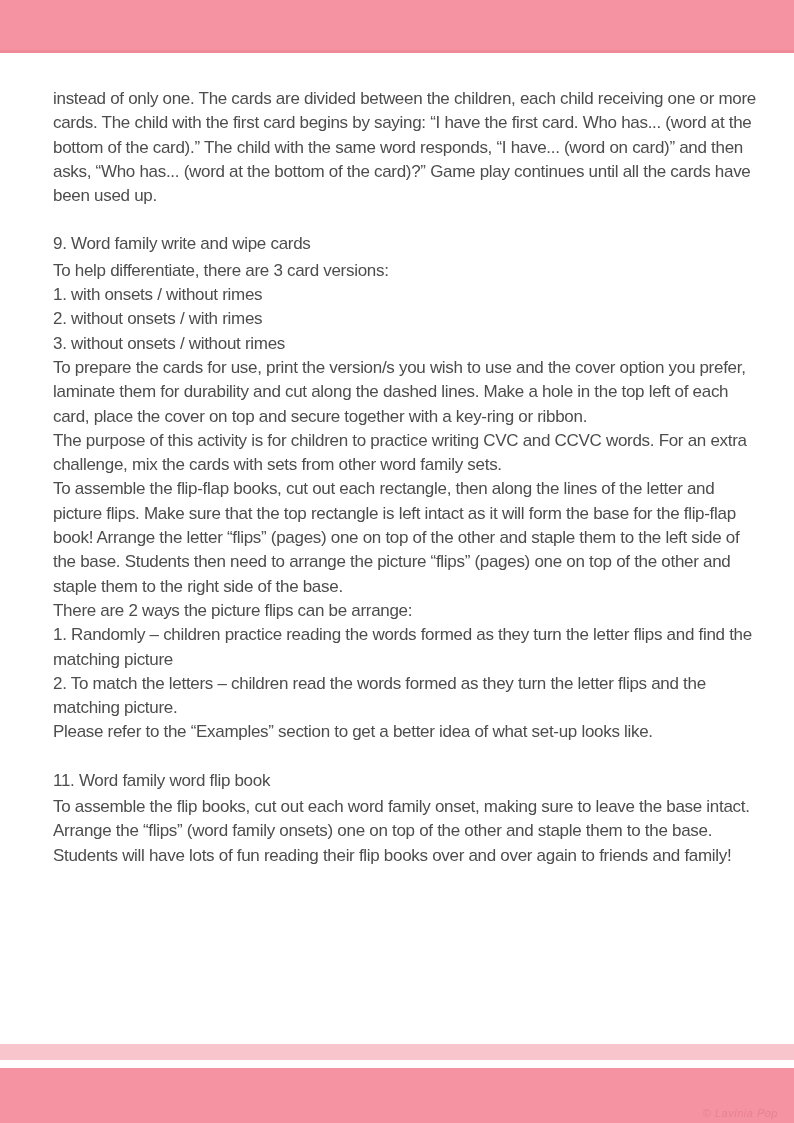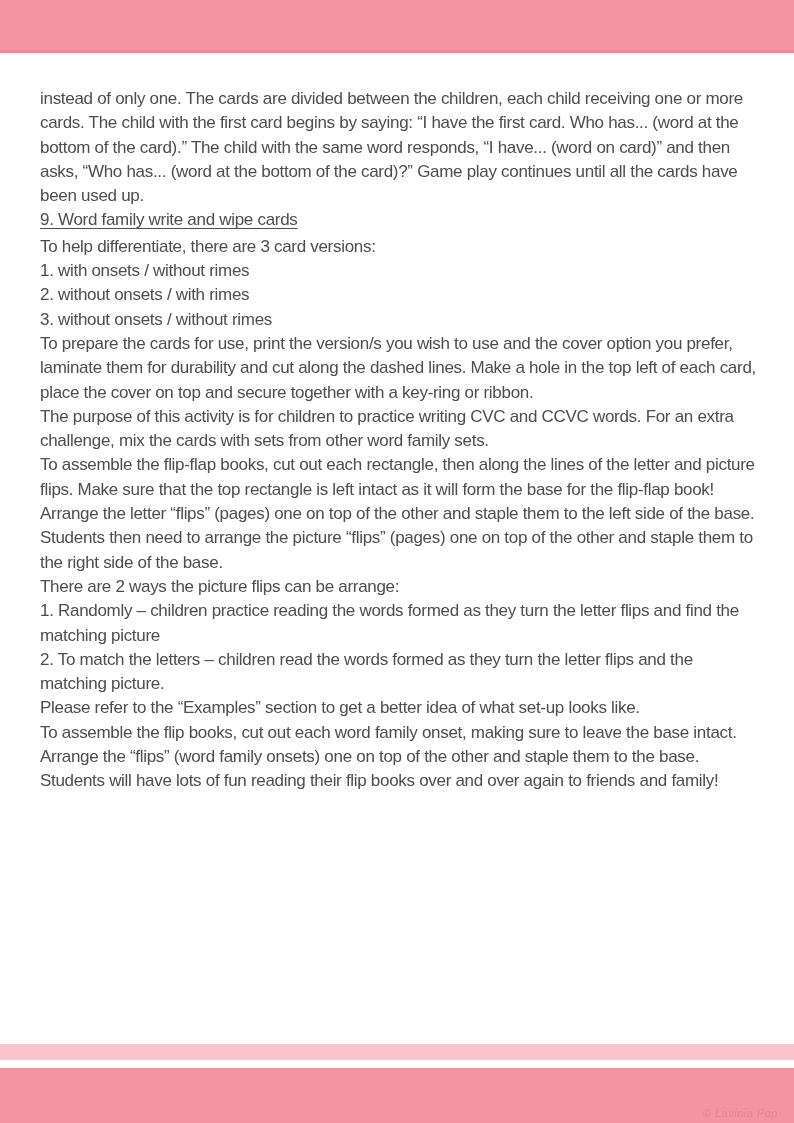--- a/index.html
+++ b/index.html
@@ -24,36 +24,36 @@
   .band-light {
     top: 1044px; height: 16px;
     background: #f9c5cd;
   }
   .band-bottom {
     top: 1068px; height: 55px;
     background: #f593a2;
   }
   .content {
     position: absolute;
-    top: 87px; left: 40px; right: 34px;
+    top: 87px; left: 53px; right: 34px;
     color: #4d4d4d;
     font-size: 17px;
     line-height: 24.3px;
     letter-spacing: -0.3px;
     font-weight: 400;
   }
   .content p, .content h2 {
     margin: 0;
     font-size: 17px;
     font-weight: 400;
     white-space: pre-line;
   }
   .content h2.heading {
+    margin-top: 24px;
     margin-bottom: 2px;
-    text-decoration: underline;
     text-decoration-thickness: 1px;
     text-underline-offset: 3px;
   }
   .watermark {
     position: absolute;
     right: 16px; bottom: 4px;
     font-size: 11px;
     font-style: italic;
     color: #dd7389;
     opacity: 0.55;
@@ -79,20 +79,21 @@
 To prepare the cards for use, print the version/s you wish to use and the cover option you prefer, laminate them for durability and cut along the dashed lines. Make a hole in the top left of each card, place the cover on top and secure together with a key-ring or ribbon.
 The purpose of this activity is for children to practice writing CVC and CCVC words. For an extra challenge, mix the cards with sets from other word family sets.</p>
 
 
     <p>To assemble the flip-flap books, cut out each rectangle, then along the lines of the letter and picture flips. Make sure that the top rectangle is left intact as it will form the base for the flip-flap book! Arrange the letter “flips” (pages) one on top of the other and staple them to the left side of the base. Students then need to arrange the picture “flips” (pages) one on top of the other and staple them to the right side of the base.
 There are 2 ways the picture flips can be arrange:
 1. Randomly – children practice reading the words formed as they turn the letter flips and find the matching picture
 2. To match the letters – children read the words formed as they turn the letter flips and the matching picture.
 Please refer to the “Examples” section to get a better idea of what set-up looks like.</p>
 
+    <h2 class="heading">11. Word family word flip book</h2>
 
     <p>To assemble the flip books, cut out each word family onset, making sure to leave the base intact. Arrange the “flips” (word family onsets) one on top of the other and staple them to the base. Students will have lots of fun reading their flip books over and over again to friends and family!</p>
   </main>
 
   <div class="band band-light"></div>
 
   <div class="band band-bottom">
     <span class="watermark">© Lavinia Pop</span>
   </div>
 

